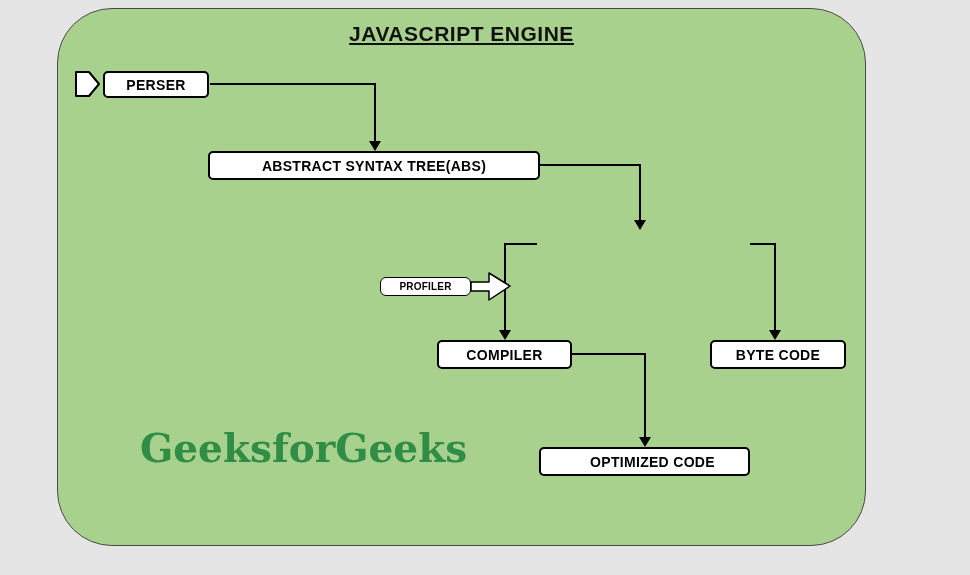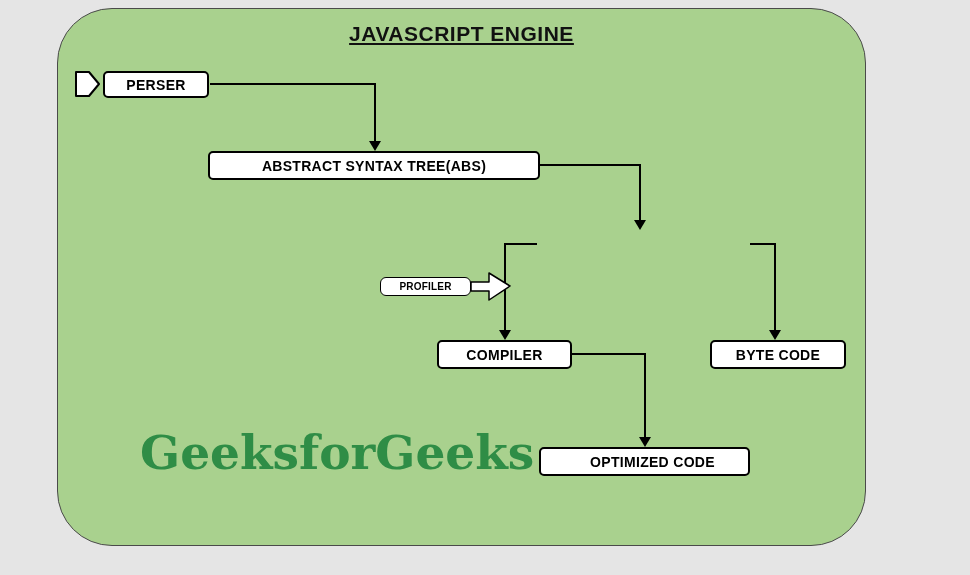--- a/index.html
+++ b/index.html
@@ -75,21 +75,21 @@
     position: absolute;
     left: 140px;
     top: 428px;
     width: 300px;
     text-align: center;
     pointer-events: none;
   }
   .logo-main {
     font-family: "DejaVu Serif", serif;
     font-weight: bold;
-    font-size: 47px;
+    font-size: 39px;
     line-height: 1.05;
     color: var(--logo-green, #2f8d46);
   }
   .logo-tagline {
     margin-top: 3px;
     font-family: "DejaVu Serif", serif;
     font-weight: bold;
     font-size: 11px;
     letter-spacing: 0.4px;
     color: var(--logo-green, #2f8d46);

